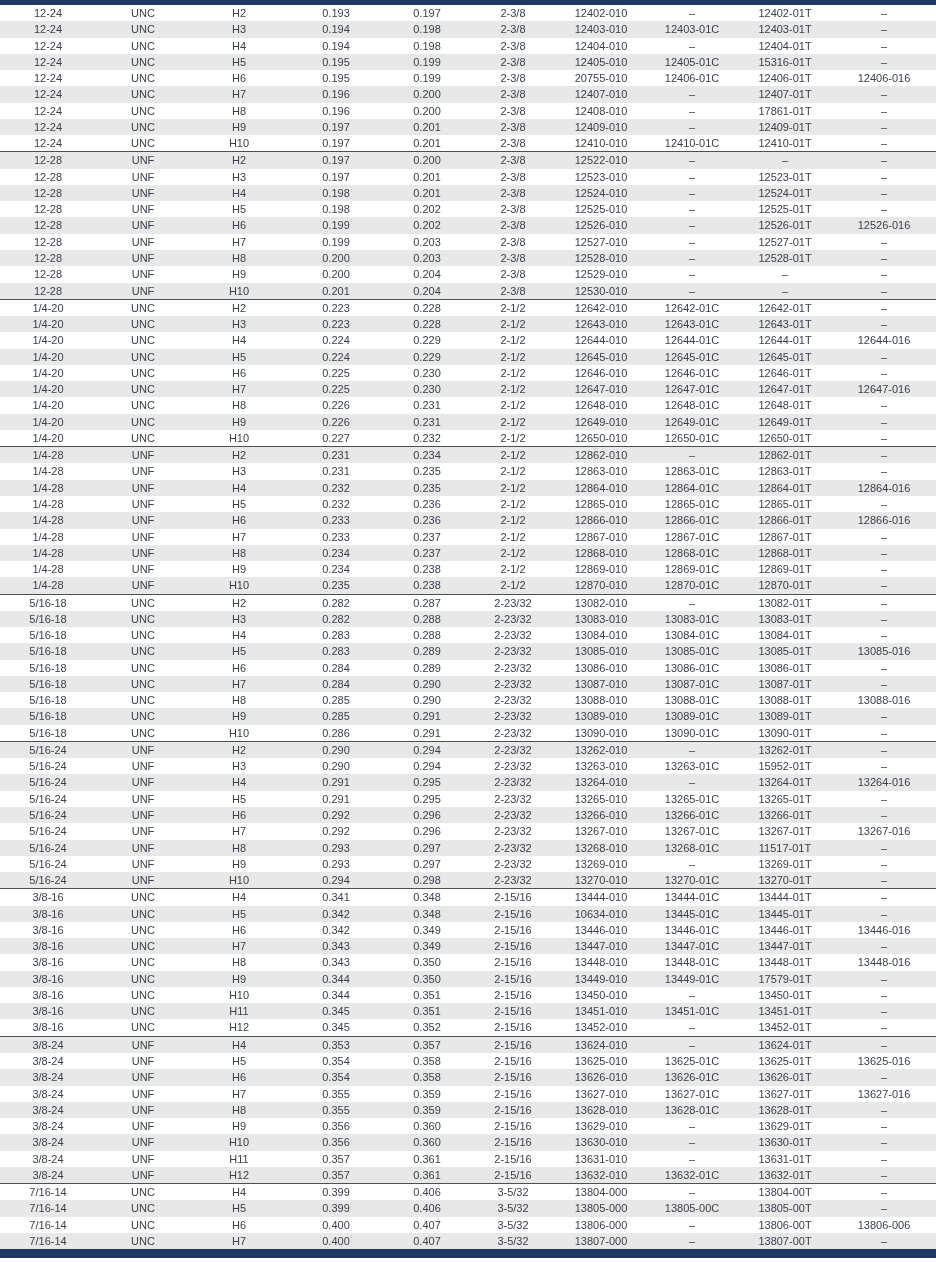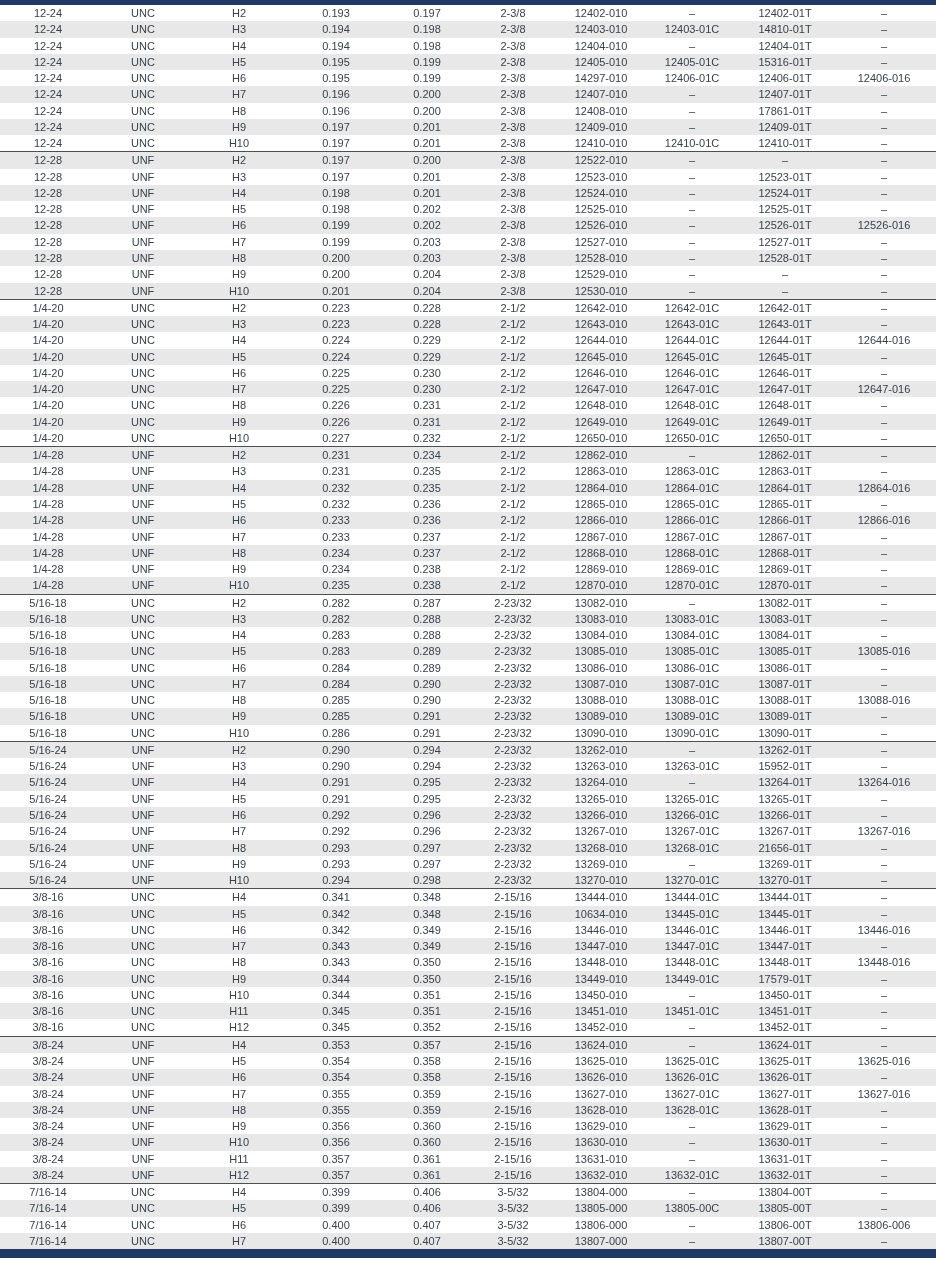--- a/index.html
+++ b/index.html
@@ -59,21 +59,21 @@
         </tr>
         <tr class="shaded">
           <td>12-24</td>
           <td>UNC</td>
           <td>H3</td>
           <td>0.194</td>
           <td>0.198</td>
           <td>2-3/8</td>
           <td>12403-010</td>
           <td>12403-01C</td>
-          <td>14810-01T</td>
+          <td>12403-01T</td>
           <td>–</td>
         </tr>
         <tr>
           <td>12-24</td>
           <td>UNC</td>
           <td>H4</td>
           <td>0.194</td>
           <td>0.198</td>
           <td>2-3/8</td>
           <td>12404-010</td>
@@ -93,21 +93,21 @@
           <td>15316-01T</td>
           <td>–</td>
         </tr>
         <tr>
           <td>12-24</td>
           <td>UNC</td>
           <td>H6</td>
           <td>0.195</td>
           <td>0.199</td>
           <td>2-3/8</td>
-          <td>14297-010</td>
+          <td>20755-010</td>
           <td>12406-01C</td>
           <td>12406-01T</td>
           <td>12406-016</td>
         </tr>
         <tr class="shaded">
           <td>12-24</td>
           <td>UNC</td>
           <td>H7</td>
           <td>0.196</td>
           <td>0.200</td>
@@ -659,21 +659,21 @@
         </tr>
         <tr class="shaded">
           <td>5/16-24</td>
           <td>UNF</td>
           <td>H8</td>
           <td>0.293</td>
           <td>0.297</td>
           <td>2-23/32</td>
           <td>13268-010</td>
           <td>13268-01C</td>
-          <td>21656-01T</td>
+          <td>11517-01T</td>
           <td>–</td>
         </tr>
         <tr>
           <td>5/16-24</td>
           <td>UNF</td>
           <td>H9</td>
           <td>0.293</td>
           <td>0.297</td>
           <td>2-23/32</td>
           <td>13269-010</td>

